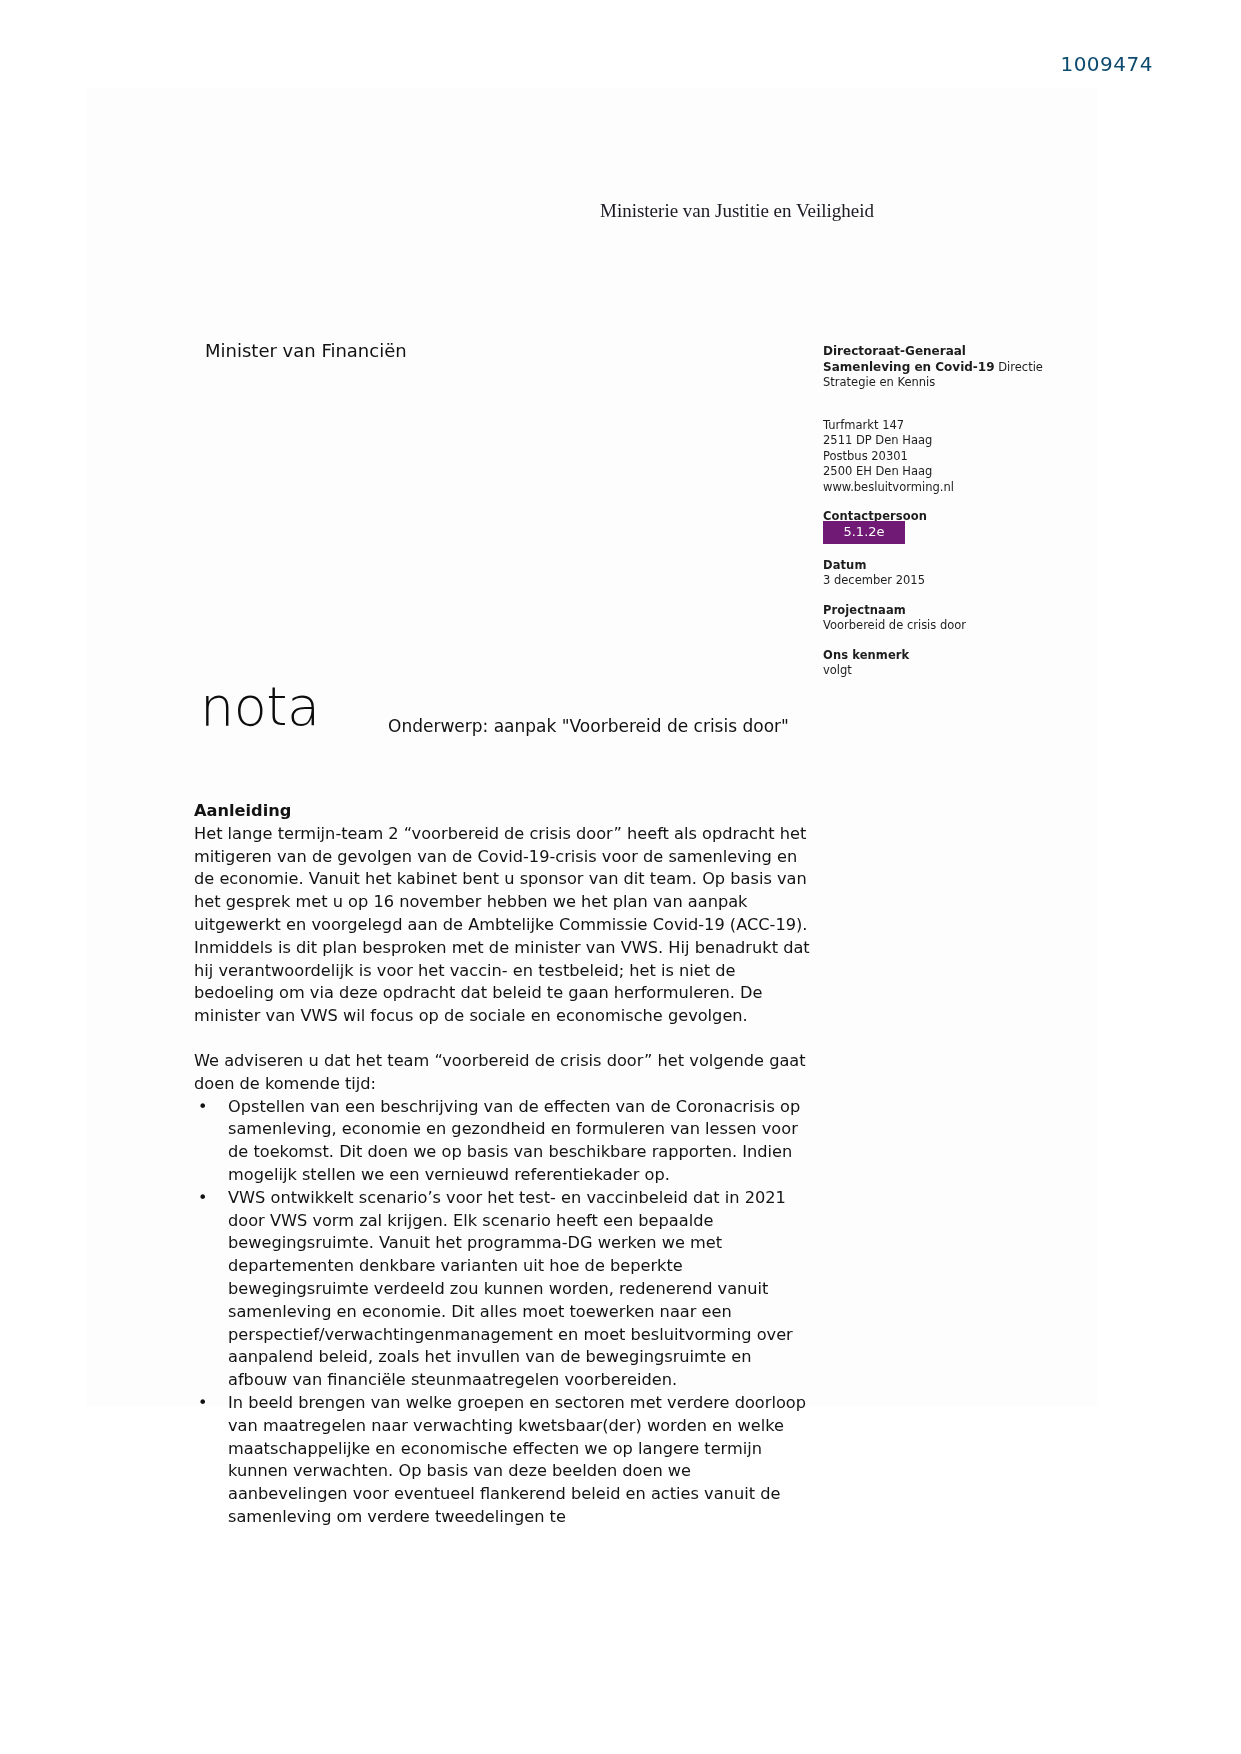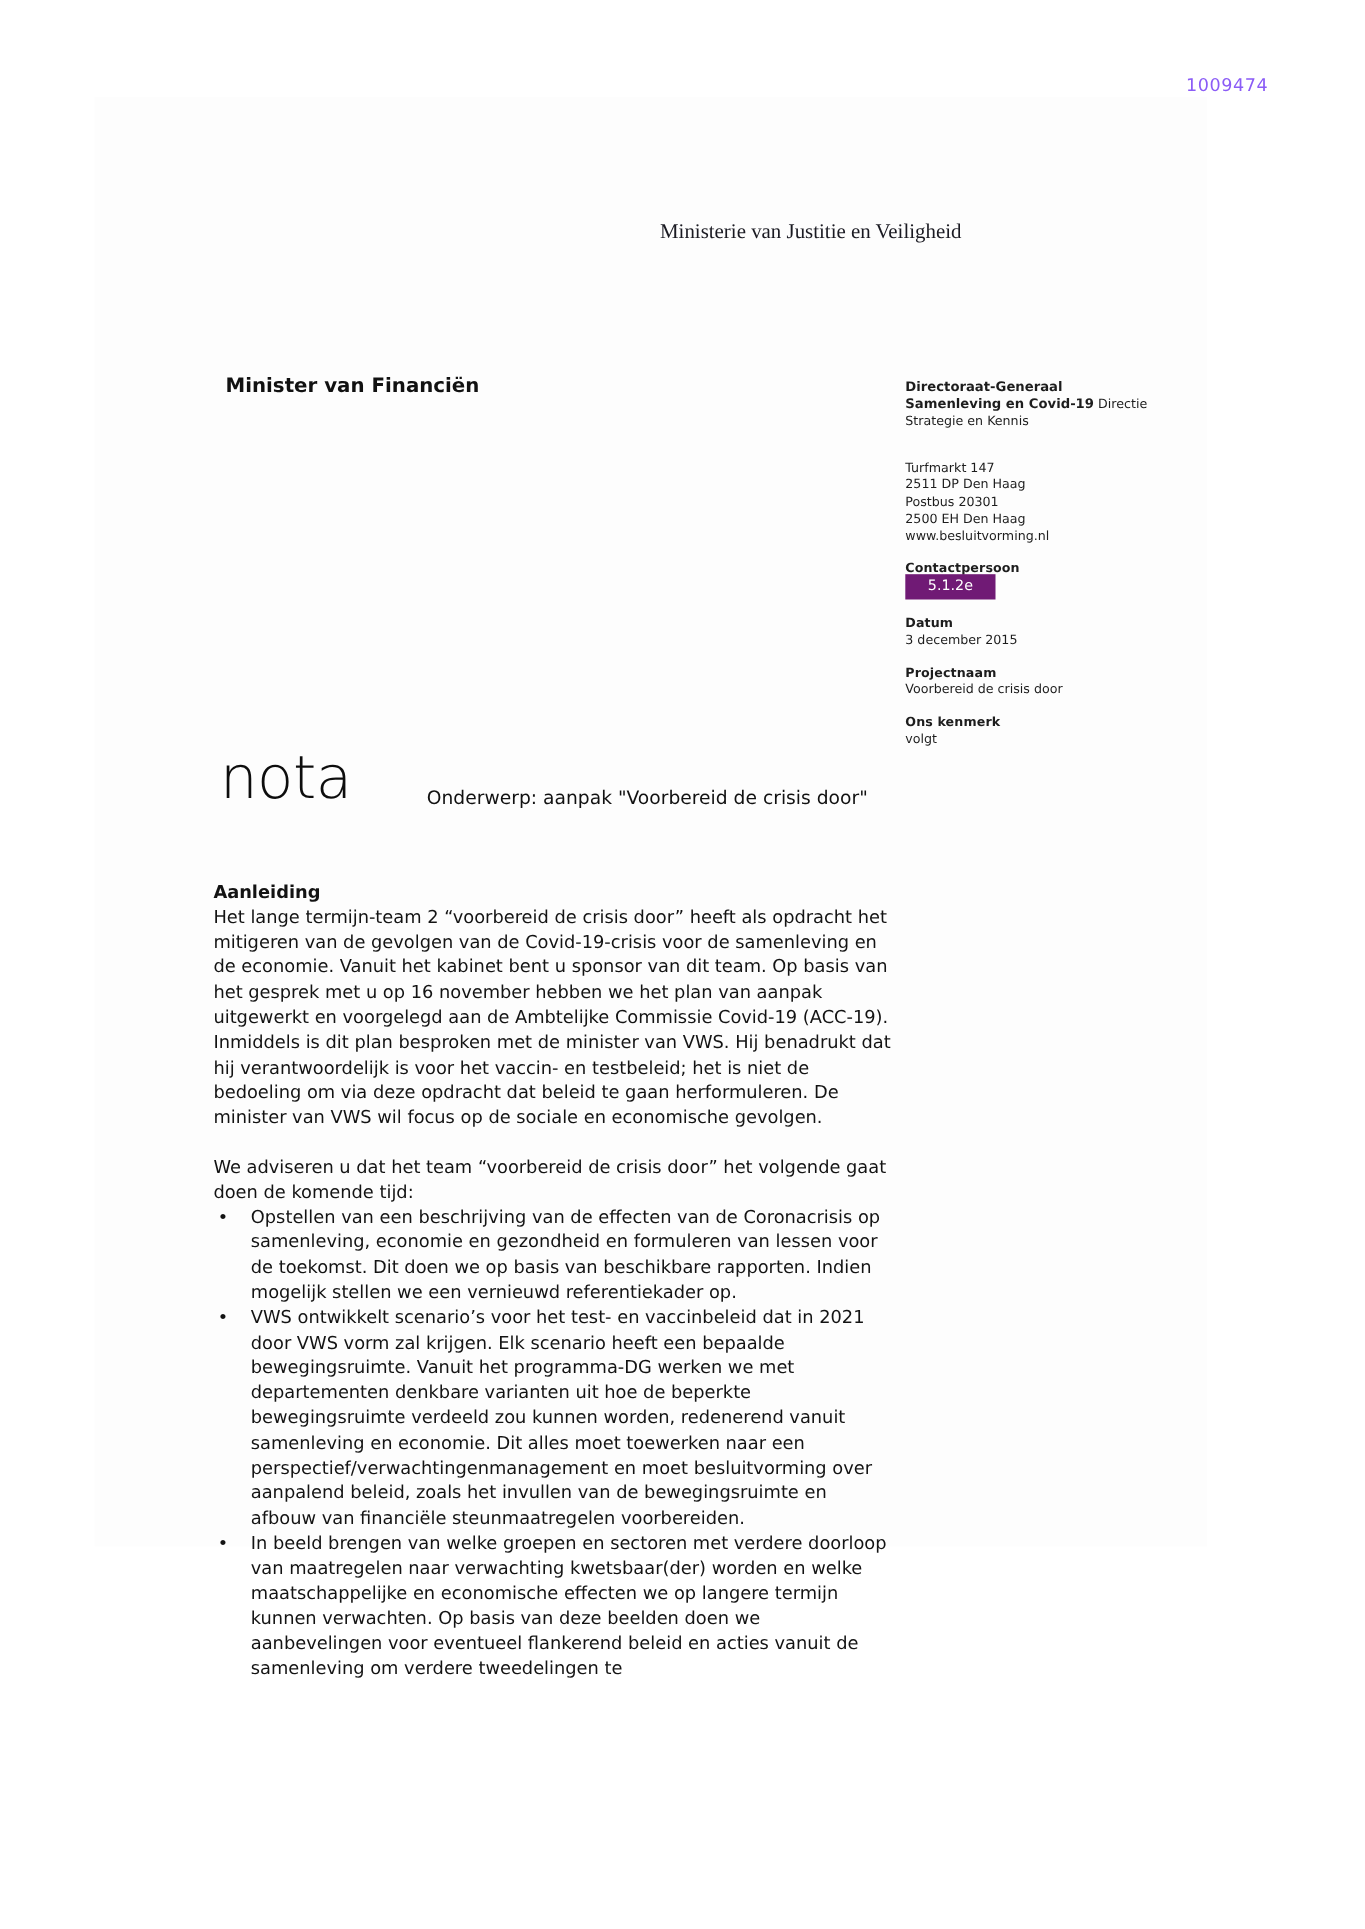--- a/index.html
+++ b/index.html
@@ -28,44 +28,42 @@
     width: 1011px;
     height: 1318px;
     background: #fdfdfd;
     box-shadow: 0 0 0 0 transparent;
   }
   .doc-number {
     position: absolute;
     right: 88px;
     top: 52px;
     font-family: "DejaVu Sans", sans-serif;
-    font-size: 16px;
+    font-size: 20px;
     letter-spacing: 0.5px;
-    color: #8b5cf6;
-    white-space: nowrap;
-    margin-top: 16px;
+    color: #0c4a6e;
+    white-space: nowrap;
   }
   .ministry-line {
     position: absolute;
     left: 600px;
     top: 200px;
     font-family: "Liberation Serif", "DejaVu Serif", serif;
     font-size: 19px;
     color: #1a1a22;
     white-space: nowrap;
   }
   .addressee {
     position: absolute;
     left: 205px;
     top: 340px;
     font-family: "DejaVu Sans", sans-serif;
     font-size: 18px;
     color: #111111;
     white-space: nowrap;
-    font-weight: bold;
   }
 
   
   .meta {
     position: absolute;
     left: 823px;
     top: 344px;
     width: 230px;
     font-family: "DejaVu Sans", sans-serif;
     font-size: 11.5px;

